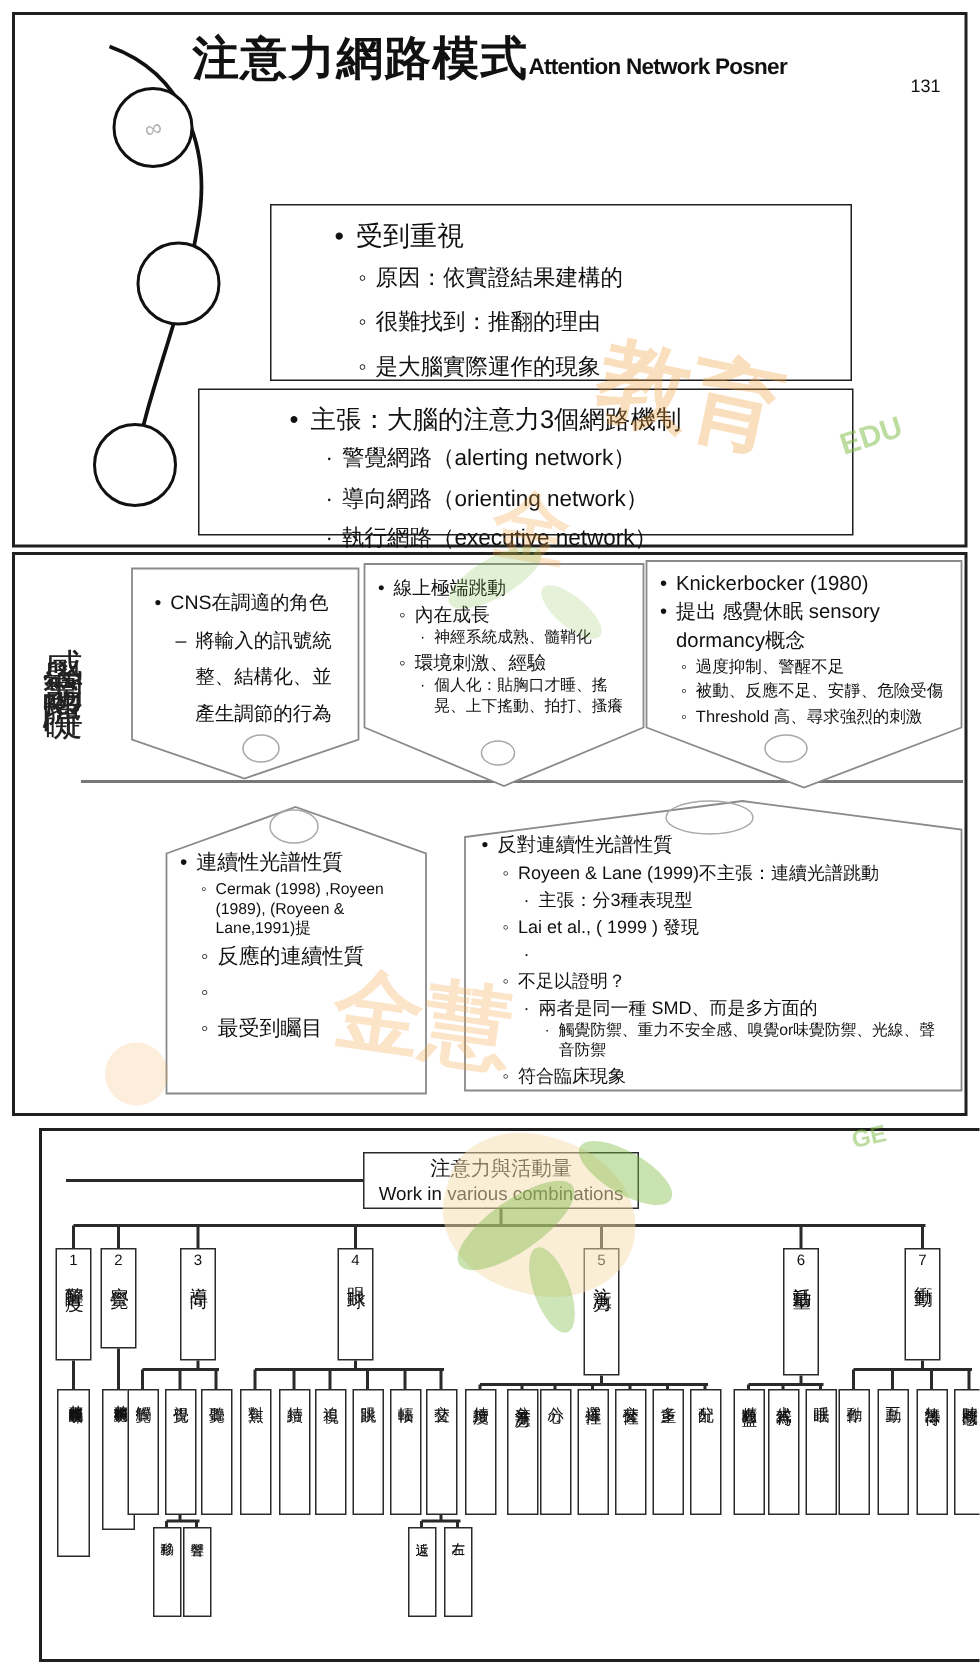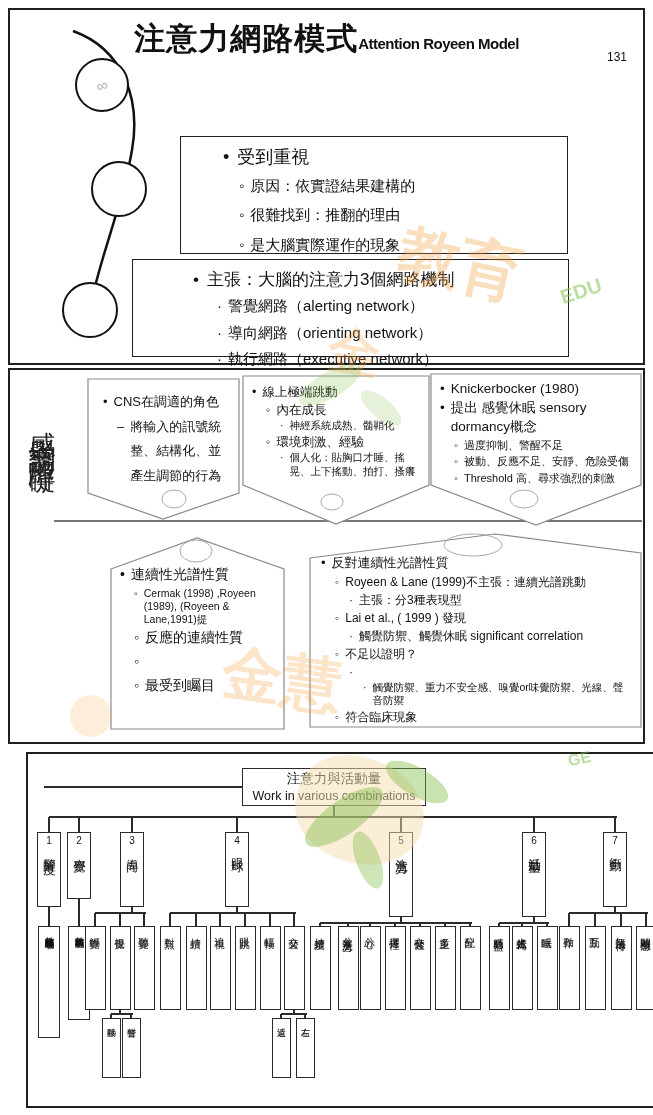--- a/index.html
+++ b/index.html
@@ -86,21 +86,21 @@
   .wm-orange{color:#F2A03D;}
   .wm-green{color:#7DBB42;}
   .wm-leaf{border-radius:50%;background:#7DBB42;}
   .wm-blob{border-radius:45% 55% 50% 50%;background:#F5DEB0;}
 </style>
 </head>
 <body>
 
 <div class="panel" id="panel1">
   <div class="title-wrap">
-    <span class="title-cn">注意力網路模式</span><span class="title-en">Attention Royeen Model</span>
+    <span class="title-cn">注意力網路模式</span><span class="title-en">Attention Network Posner</span>
   </div>
   <div class="pagenum">131</div>
 
   <svg class="deco" width="145" height="335">
     <path d="M 58,6 C 108,24 126,74 117,125 C 108,180 82,240 75,285" fill="none" stroke="#111" stroke-width="2.5"></path>
     <circle cx="87" cy="60" r="26" fill="#fff" stroke="#111" stroke-width="2"></circle>
     <circle cx="104" cy="164" r="27" fill="#fff" stroke="#111" stroke-width="2"></circle>
     <circle cx="75" cy="285" r="27" fill="#fff" stroke="#111" stroke-width="2"></circle>
     <text x="87" y="66" text-anchor="middle" fill="#b3b3b3" font-size="16" transform="rotate(-15 87 60)">∞</text>
   </svg>
@@ -271,28 +271,28 @@
         <div class="li lv2">
           <span class="bul">·</span>
           <span class="btx">主張：分3種表現型</span>
         </div>
         <div class="li lv1">
           <span class="bul">◦</span>
           <span class="btx">Lai et al., ( 1999 ) 發現</span>
         </div>
         <div class="li lv2">
           <span class="bul">·</span>
-          <span class="btx">觸覺防禦、觸覺休眠 significant correlation</span>
         </div>
         <div class="li lv1">
           <span class="bul">◦</span>
           <span class="btx">不足以證明？</span>
         </div>
         <div class="li lv2">
           <span class="bul">·</span>
+          <span class="btx">兩者是同一種 SMD、而是多方面的</span>
         </div>
         <div class="li lv3">
           <span class="bul">·</span>
           <span class="btx">觸覺防禦、重力不安全感、嗅覺or味覺防禦、光線、聲音防禦</span>
         </div>
         <div class="li lv1">
           <span class="bul">◦</span>
           <span class="btx">符合臨床現象</span>
         </div>
       </div>

